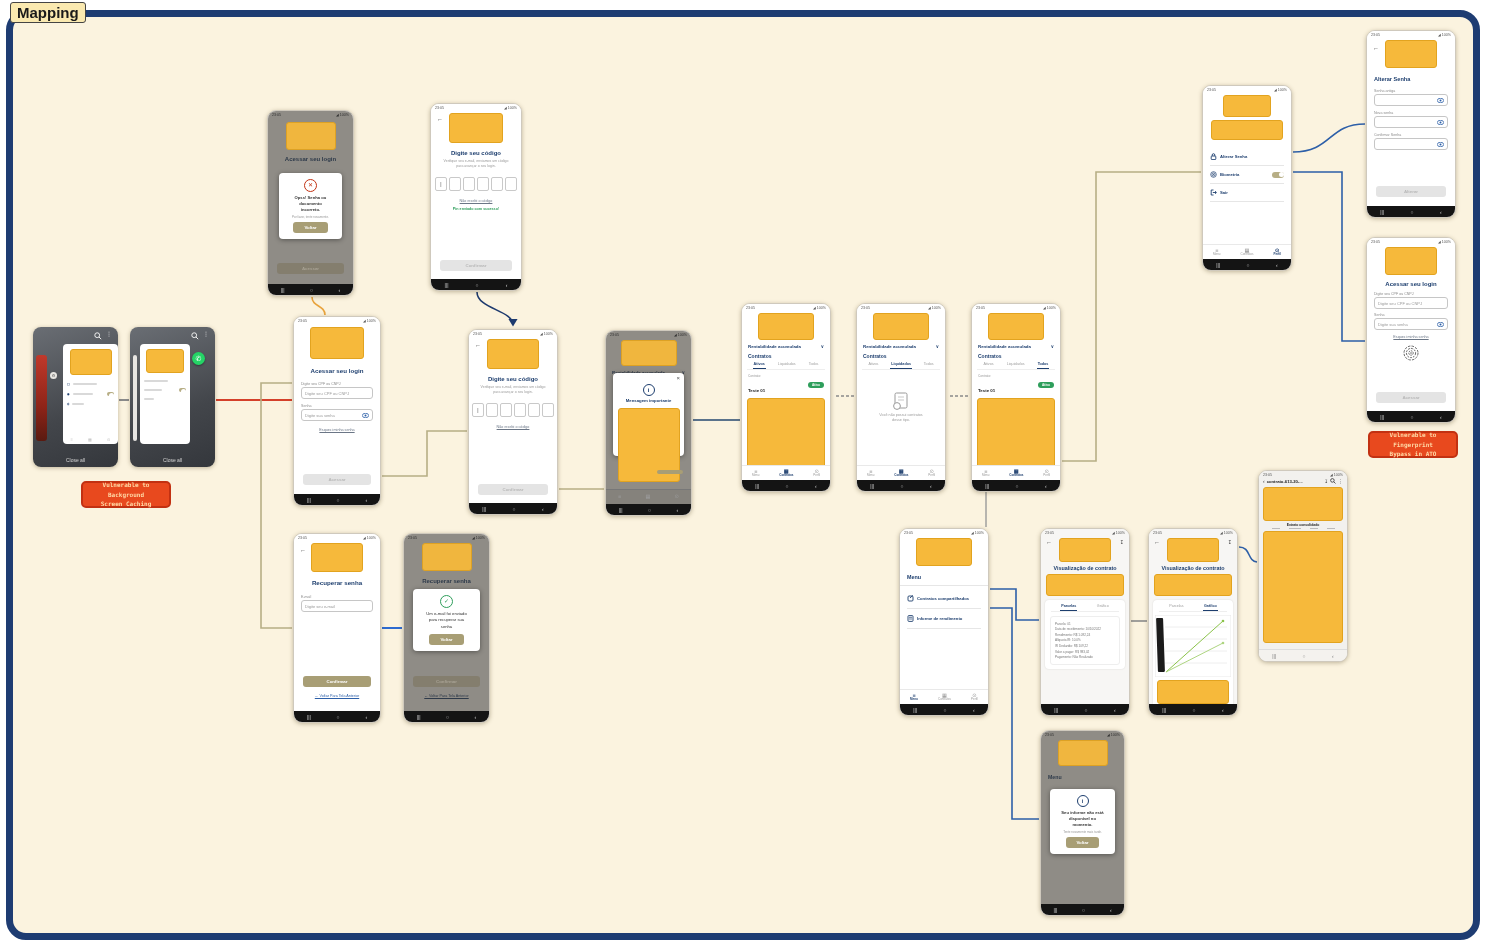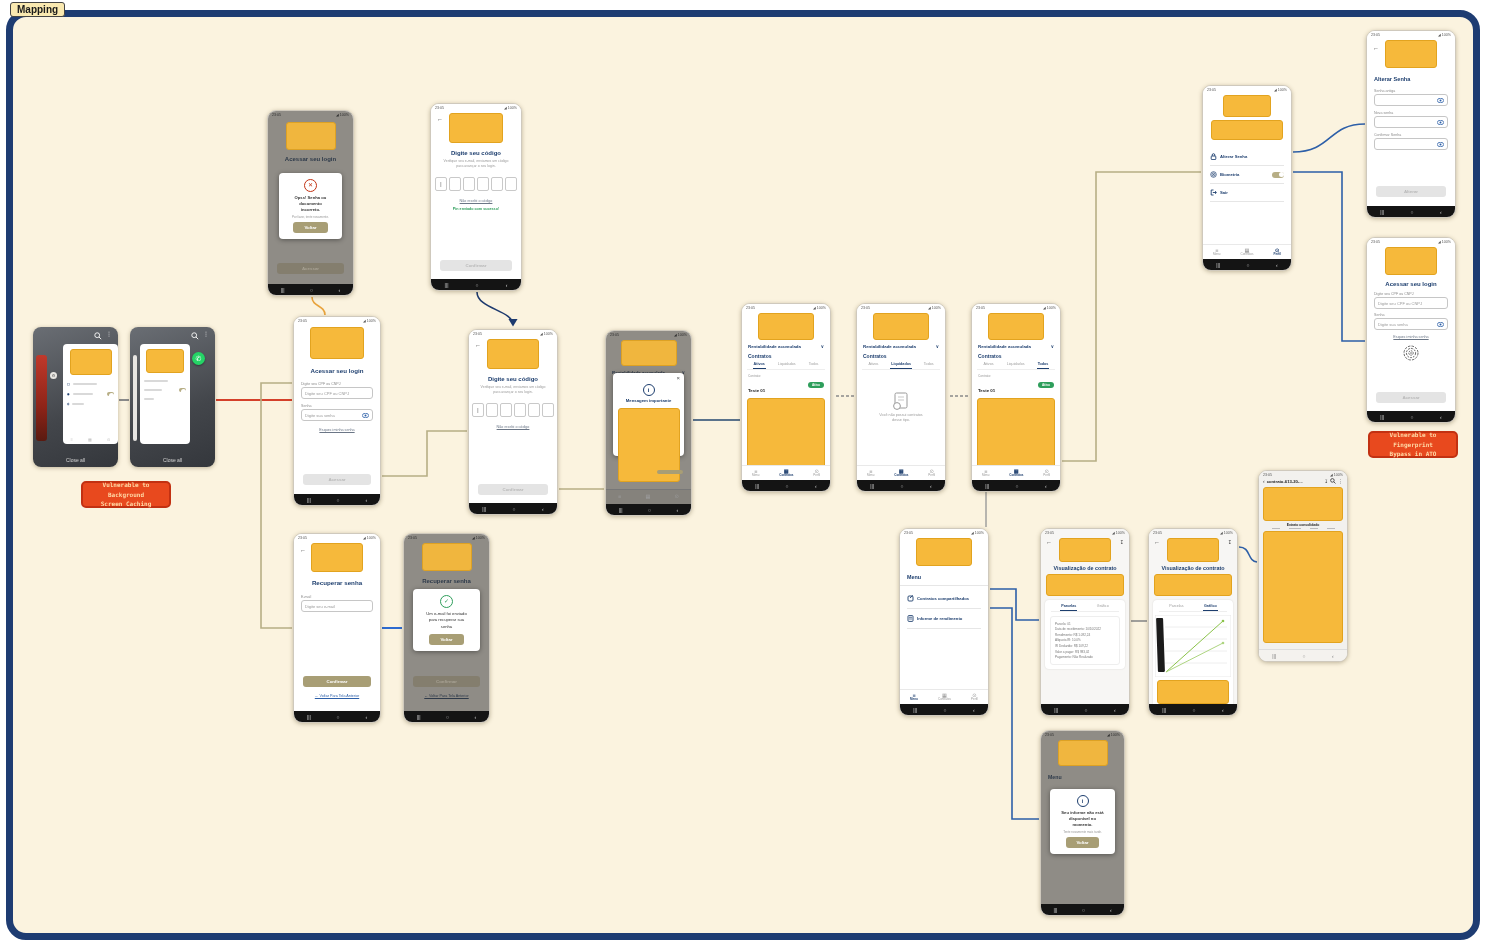--- a/index.html
+++ b/index.html
@@ -1,18 +1,18 @@
 <!DOCTYPE html>
 <html><head>
 <meta charset="utf-8">
 <style>
   html,body{margin:0;padding:0}
   body{width:1488px;height:948px;position:relative;background:#fff;font-family:"Liberation Sans",sans-serif;overflow:hidden}
   .frame{position:absolute;left:6px;top:10px;width:1474px;height:930px;border:7px solid #1E3C72;border-radius:20px;background:#FBF3DF;box-sizing:border-box;z-index:1}
-  .maptab{position:absolute;left:10px;top:2px;background:#FAE9B0;border:1px solid #444;border-radius:3px;padding:1px 6px;font-size:10px;font-weight:bold;color:#1a1a1a;z-index:10}
+  .maptab{position:absolute;left:10px;top:2px;background:#FAE9B0;border:1px solid #444;border-radius:3px;padding:1px 6px;font-size:15px;font-weight:bold;color:#1a1a1a;z-index:10}
   svg.wires{position:absolute;left:0;top:0;z-index:2}
   
   .ph{position:absolute;background:#fff;border:1px solid #cfc9bd;border-radius:9px;box-shadow:0 1px 4px rgba(80,65,30,.35);display:flex;flex-direction:column;overflow:hidden;z-index:3;box-sizing:border-box}
   .scr{flex:1;position:relative;background:#fff;overflow:hidden}
   .scr.dark{background:#8f8c86}
   .sb{display:flex;justify-content:space-between;align-items:center;font-size:3.6px;color:#555;padding:2px 4px 0;height:6px;box-sizing:border-box}
   .dark .sb{color:#2e2e2e}
   .anav{height:11px;background:#141414;display:flex;align-items:center;justify-content:space-around;color:#d8d8d8;font-size:5px;flex:none}
   .anav.light{background:#f4f2ee;color:#777;border-top:1px solid #ddd}
   .yb{background:#F6B93B;border:1.5px solid #E2A31F;border-radius:3px;box-sizing:border-box}

